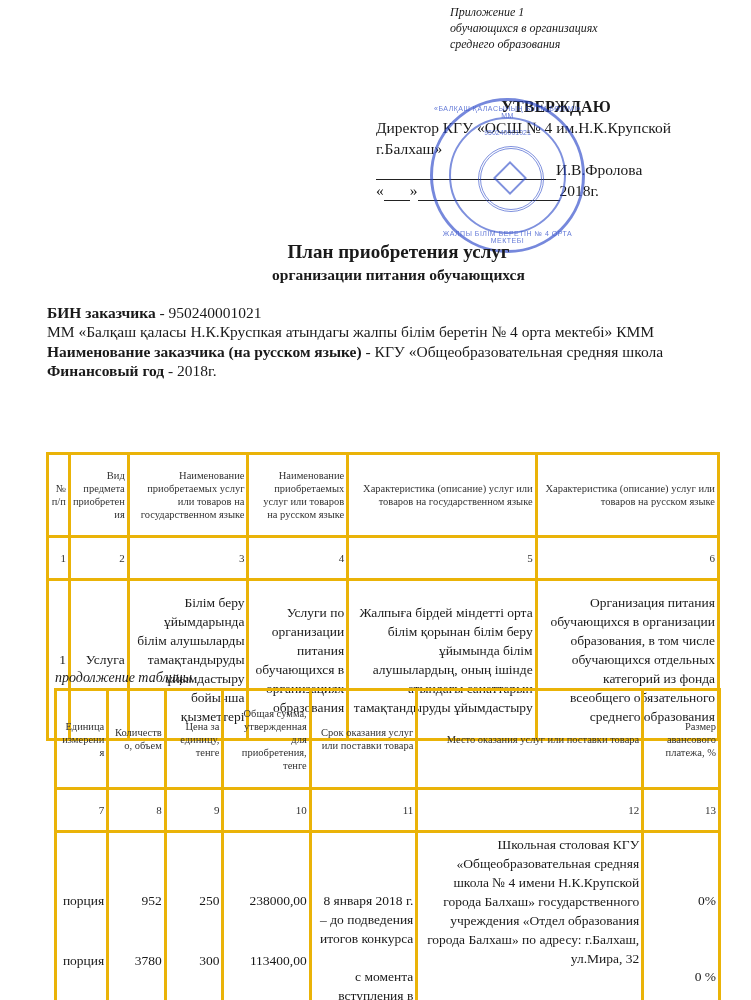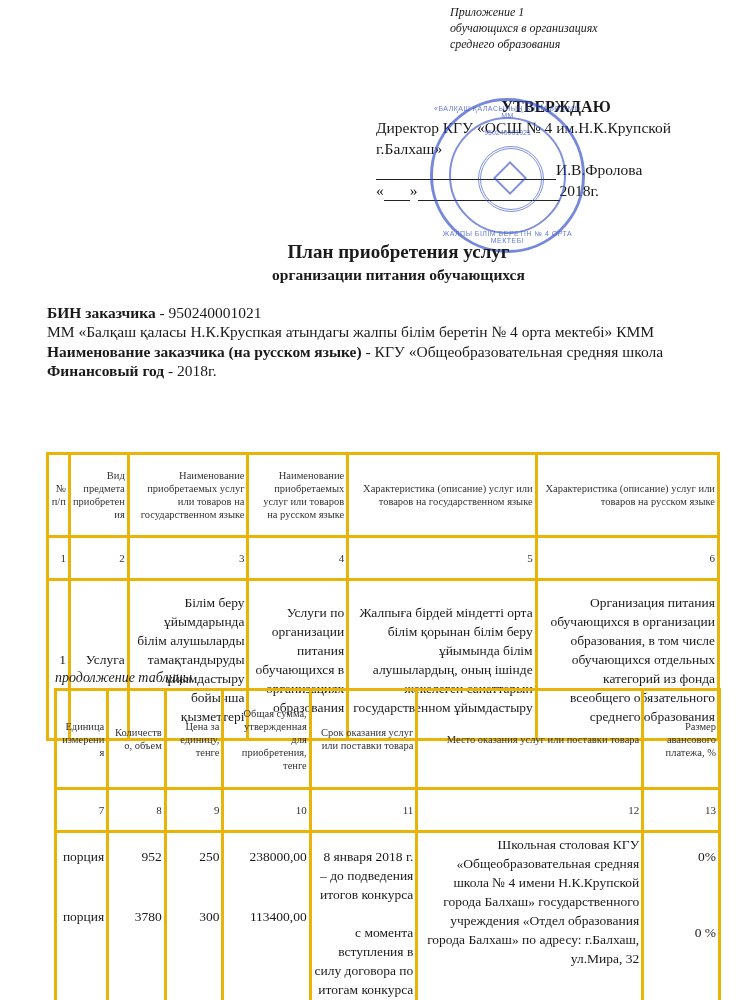--- a/index.html
+++ b/index.html
@@ -41,21 +41,21 @@
   .t-data td { font-size: 13.5px; line-height: 19px; }
 
   #table1 { top: 452px; left: 46px; width: 674px; }
   #table1 .t-head th { height: 56px; }
   #table1 .t-data td { height: 123px; }
 
   .cont { position: absolute; top: 670px; left: 55px; font-style: italic; font-size: 14px; }
   #table2 { top: 688px; left: 54px; width: 667px; }
   #table2 .t-head th { height: 72px; }
   #table2 .t-data td { vertical-align: top; }
-  .stack { display: flex; flex-direction: column; }
+  .stack { display: flex; flex-direction: column; margin-top: 44px; }
   .stack .r1 { height: 60px; padding-top: 2px; }
   .stack .r2 { padding-top: 0; }
 </style>
 </head>
 <body>
 
 <div class="annex">
   <div>Приложение 1</div>
   <div>обучающихся в организациях</div>
   <div>среднего образования</div>
@@ -122,21 +122,21 @@
     <td>3</td>
     <td>4</td>
     <td>5</td>
     <td>6</td>
   </tr>
   <tr class="t-data">
     <td>1</td>
     <td>Услуга</td>
     <td>Білім беру ұйымдарында білім алушыларды тамақтандыруды ұйымдастыру бойынша қызметтері</td>
     <td>Услуги по организации питания обучающихся в организациях образования</td>
-    <td>Жалпыға бірдей міндетті орта білім қорынан білім беру ұйымында білім алушылардың, оның ішінде жекелеген санаттарын государственном ұйымдастыру</td>
+    <td>Жалпыға бірдей міндетті орта білім қорынан білім беру ұйымында білім алушылардың, оның ішінде атындагы санаттарын тамақтандыруды ұйымдастыру</td>
     <td>Организация питания обучающихся в организации образования, в том числе обучающихся отдельных категорий из фонда всеобщего обязательного среднего образования</td>
   </tr>
 </tbody>
   </table>
 
 <div class="cont">продолжение таблицы</div>
 
 <table id="table2">
   <colgroup>
       <col style="width:48px">

